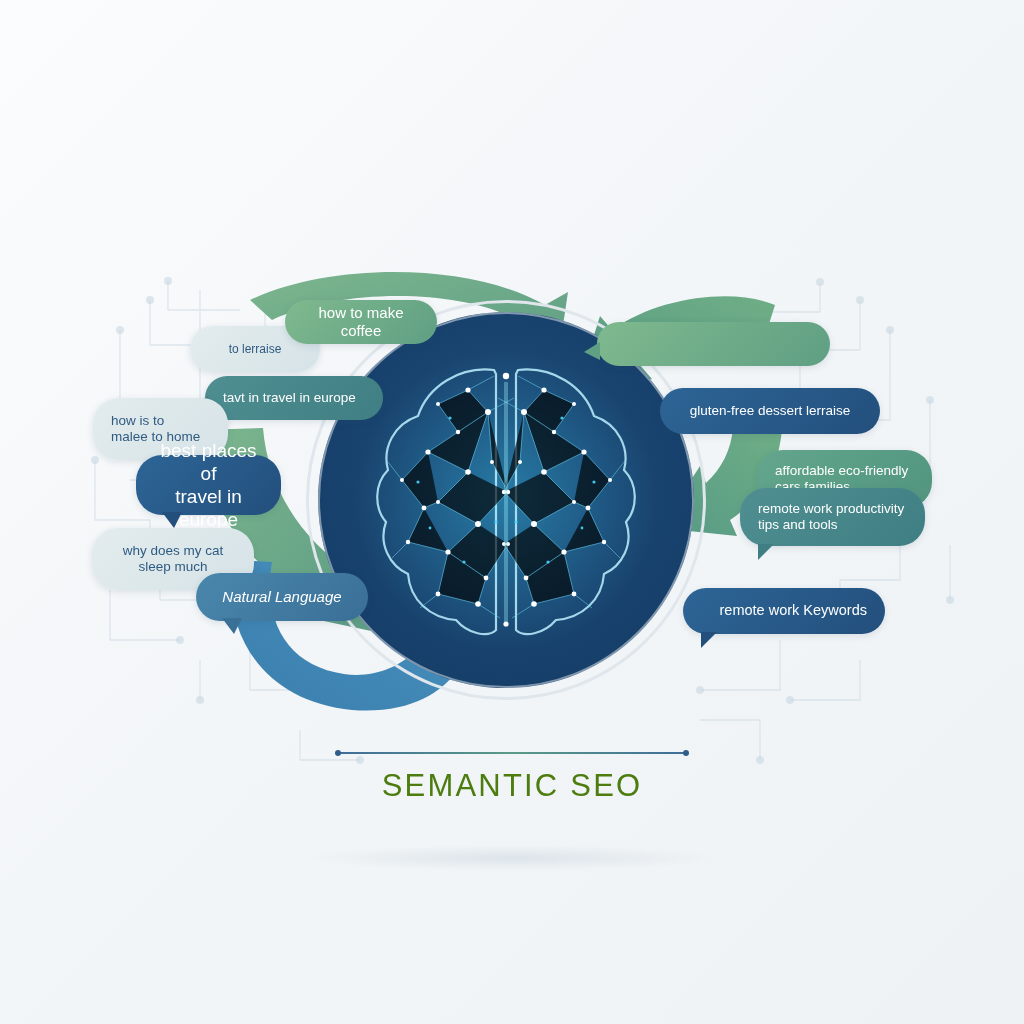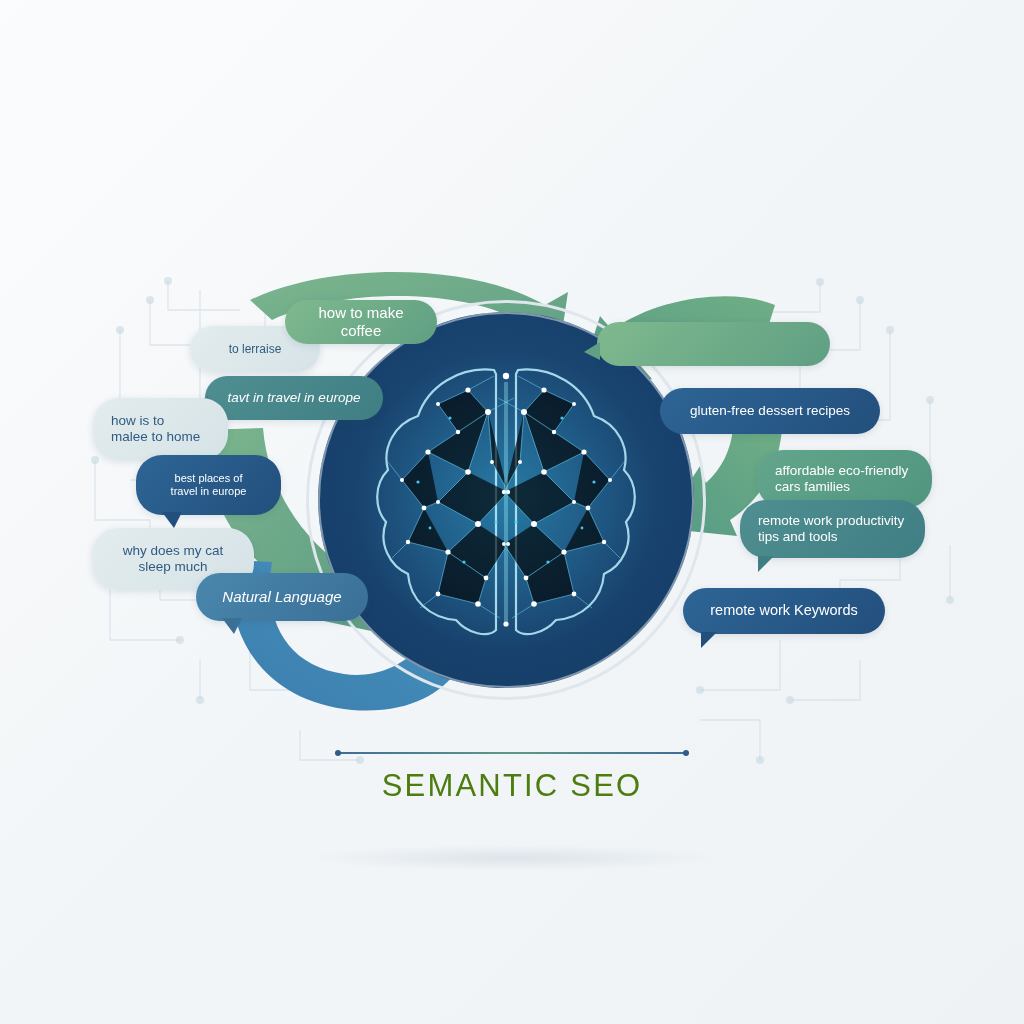--- a/index.html
+++ b/index.html
@@ -261,53 +261,53 @@
   <div class="ring-inner"></div>
 
   <div class="layer" id="bubbles">
       <div class="bub" style="left: 190px; top: 326px; width: 130px; height: 46px; background: linear-gradient(135deg, rgb(227, 236, 239), rgb(214, 227, 230)); color: rgb(47, 91, 130); font-size: 12px; justify-content: flex-end;">
         <span style="text-align: center;">to lerraise</span>
       </div>
       <div class="bub" style="left: 285px; top: 300px; width: 152px; height: 44px; background: linear-gradient(135deg, rgb(127, 185, 142), rgb(95, 159, 131)); color: rgb(255, 255, 255); font-size: 15px; justify-content: center;">
         <span style="text-align: center;">how to make coffee</span>
       </div>
       <div class="bub" style="left: 205px; top: 376px; width: 178px; height: 44px; background: linear-gradient(135deg, rgb(79, 143, 146), rgb(63, 127, 131)); color: rgb(255, 255, 255); font-size: 13.5px; justify-content: center;">
-        <span style="text-align: center; font-style: italic;">tavt in travel in europe</span>
+        <span style="text-align: left;">tavt in travel in europe</span>
         <div class="tail" style="left: -13px; bottom: 6px; border-top: 10px solid transparent; border-bottom: 8px solid transparent; border-right: 16px solid rgb(63, 127, 131);"></div>
       </div>
       <div class="bub" style="left: 93px; top: 398px; width: 135px; height: 62px; background: linear-gradient(135deg, rgb(227, 236, 239), rgb(214, 227, 230)); color: rgb(47, 91, 130); font-size: 13.5px; justify-content: center;">
         <span style="text-align: left;">how is to<br>malee to home</span>
       </div>
-      <div class="bub" style="left: 136px; top: 455px; width: 145px; height: 60px; background: linear-gradient(135deg, rgb(45, 101, 150), rgb(35, 79, 124)); color: rgb(255, 255, 255); font-size: 11px; justify-content: center;">
+      <div class="bub" style="left: 136px; top: 455px; width: 145px; height: 60px; background: linear-gradient(135deg, rgb(45, 101, 150), rgb(35, 79, 124)); color: rgb(255, 255, 255); font-size: 19px; justify-content: center;">
         <span style="text-align: center;">best places of<br>travel in europe</span>
         <div class="tail" style="left: 26px; bottom: -13px; border-left: 12px solid transparent; border-right: 8px solid transparent; border-top: 16px solid rgb(35, 79, 124);"></div>
       </div>
       <div class="bub" style="left: 92px; top: 528px; width: 162px; height: 62px; background: linear-gradient(135deg, rgb(227, 236, 239), rgb(214, 227, 230)); color: rgb(47, 91, 130); font-size: 13.5px; justify-content: center;">
         <span style="text-align: center;">why does my cat<br>sleep much</span>
       </div>
       <div class="bub" style="left: 196px; top: 573px; width: 172px; height: 48px; background: linear-gradient(135deg, rgb(74, 135, 173), rgb(58, 111, 150)); color: rgb(255, 255, 255); font-size: 15px; justify-content: center;">
         <span style="text-align: center; font-style: italic;">Natural Language</span>
         <div class="tail" style="left: 26px; bottom: -13px; border-left: 12px solid transparent; border-right: 8px solid transparent; border-top: 16px solid rgb(58, 111, 150);"></div>
       </div>
       <div class="bub" style="left: 597px; top: 322px; width: 233px; height: 44px; background: linear-gradient(135deg, rgb(127, 185, 142), rgb(95, 159, 131)); color: rgb(255, 255, 255); font-size: 13.5px; justify-content: flex-start;">
         <div class="tail" style="left: -13px; bottom: 6px; border-top: 10px solid transparent; border-bottom: 8px solid transparent; border-right: 16px solid rgb(95, 159, 131);"></div>
       </div>
       <div class="bub" style="left: 660px; top: 388px; width: 220px; height: 46px; background: linear-gradient(135deg, rgb(45, 101, 150), rgb(35, 79, 124)); color: rgb(255, 255, 255); font-size: 13.5px; justify-content: center;">
-        <span style="text-align: center;">gluten-free dessert recipes</span>
+        <span style="text-align: center;">gluten-free dessert lerraise</span>
       </div>
       <div class="bub" style="left: 757px; top: 450px; width: 175px; height: 58px; background: linear-gradient(135deg, rgb(99, 166, 141), rgb(82, 149, 127)); color: rgb(255, 255, 255); font-size: 13.5px; justify-content: flex-start;">
         <span style="text-align: left;">affordable eco-friendly<br>cars families</span>
         <div class="tail" style="left: 18px; bottom: -14px; border-left: 16px solid rgb(82, 149, 127); border-right: 6px solid transparent; border-bottom: 16px solid transparent;"></div>
       </div>
-      <div class="bub" style="left: 740px; top: 500px; width: 185px; height: 58px; background: linear-gradient(135deg, rgb(79, 143, 146), rgb(63, 127, 131)); color: rgb(255, 255, 255); font-size: 13.5px; justify-content: flex-start;">
+      <div class="bub" style="left: 740px; top: 488px; width: 185px; height: 58px; background: linear-gradient(135deg, rgb(79, 143, 146), rgb(63, 127, 131)); color: rgb(255, 255, 255); font-size: 13.5px; justify-content: flex-start;">
         <span style="text-align: left;">remote work productivity<br>tips and tools</span>
         <div class="tail" style="left: 18px; bottom: -14px; border-left: 16px solid rgb(63, 127, 131); border-right: 6px solid transparent; border-bottom: 16px solid transparent;"></div>
       </div>
       <div class="bub" style="left: 683px; top: 588px; width: 202px; height: 46px; background: linear-gradient(135deg, rgb(45, 101, 150), rgb(35, 79, 124)); color: rgb(255, 255, 255); font-size: 14.5px; justify-content: center;">
-        <span style="text-align: center;">remote work Keywords</span>
+        <span style="text-align: right;">remote work Keywords</span>
         <div class="tail" style="left: 18px; bottom: -14px; border-left: 16px solid rgb(35, 79, 124); border-right: 6px solid transparent; border-bottom: 16px solid transparent;"></div>
       </div>
     </div>
 
 
   <div class="title-bottom-wrap">
     <div class="rule"></div>
     <div class="title-bottom">SEMANTIC SEO</div>
   </div>
 

